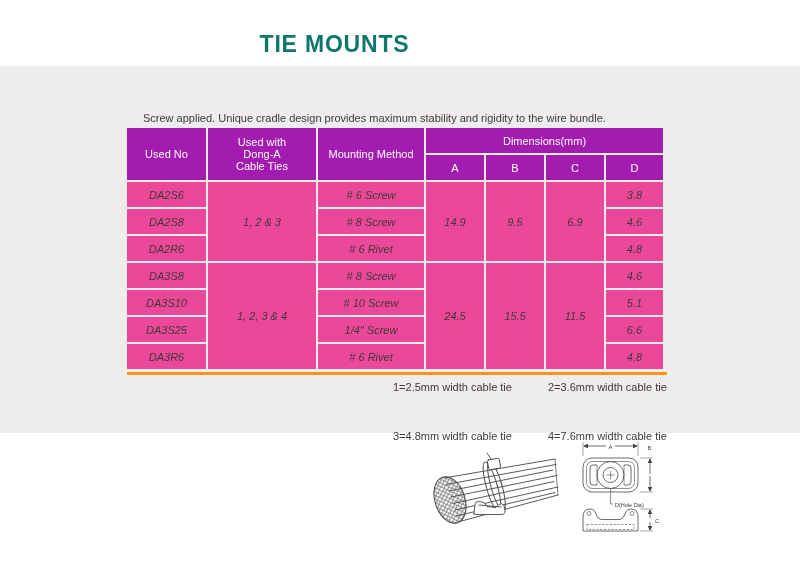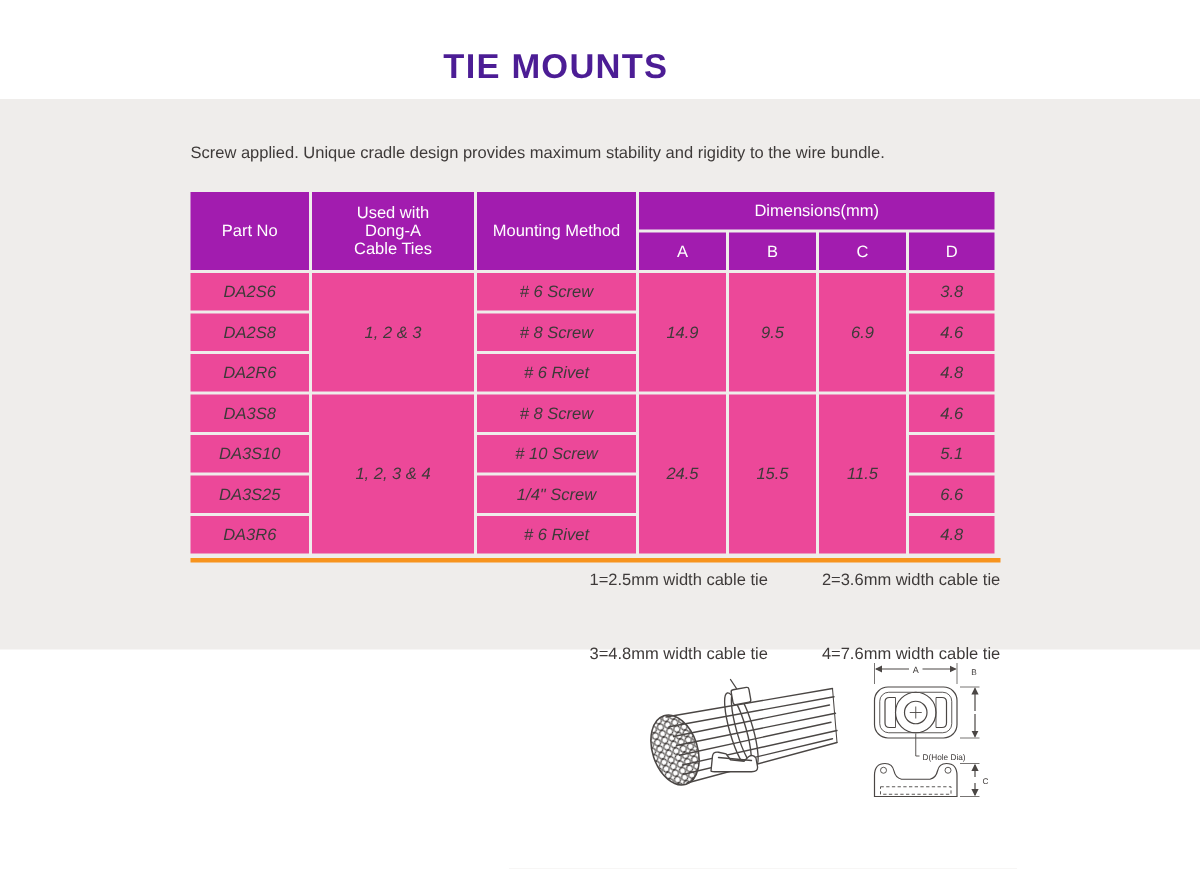--- a/index.html
+++ b/index.html
@@ -3,28 +3,28 @@
 <meta charset="utf-8">
 <style>
   html,body{margin:0;padding:0;}
   body{
     width:800px;height:579px;position:relative;overflow:hidden;
     background:#ffffff;color:#3e3a39;
     font-family:"Liberation Sans", sans-serif;
   }
   .page-title{
     position:absolute;top:31px;left:0;width:669px;margin:0;
-    text-align:center;color:#4c1d95;font-size:23px;font-weight:700;letter-spacing:.8px;padding-left:36px;
+    text-align:center;color:#0f766e;font-size:23px;font-weight:700;letter-spacing:.8px;
   }
   .band{
     position:absolute;top:66px;left:0;width:800px;height:367px;
     background:#efedeb;
   }
   .desc{
-    position:absolute;left:127px;top:97px;margin:0;
+    position:absolute;left:127px;top:97px;margin:16px;
     font-size:11px;line-height:11.8px;color:#3e3a39;
   }
   table.spec{
     position:absolute;left:125px;top:126px;
     border-collapse:separate;border-spacing:2px;
     table-layout:fixed;width:540px;
   }
   table.spec th,table.spec td{
     padding:0;text-align:center;vertical-align:middle;
     font-size:11px;font-weight:400;height:25px;overflow:hidden;
@@ -66,21 +66,21 @@
       <col style="width:79px">
         <col style="width:108px">
         <col style="width:106px">
       <col style="width:58px">
         <col style="width:58px">
         <col style="width:58px">
         <col style="width:57px">
     </colgroup>
     <thead>
       <tr>
-        <th rowspan="2">Part No</th>
+        <th rowspan="2">Used No</th>
         <th rowspan="2" class="multiline">Used with
 Dong-A
 Cable Ties</th>
         <th rowspan="2">Mounting Method</th>
         <th colspan="4">Dimensions(mm)</th>
       </tr>
       <tr>
         <th>A</th>
         <th>B</th>
         <th>C</th>

